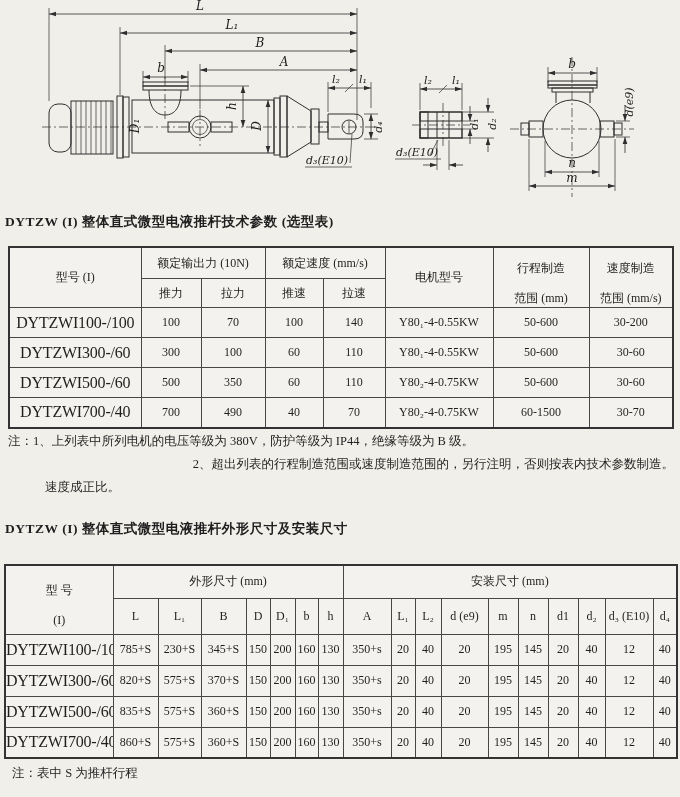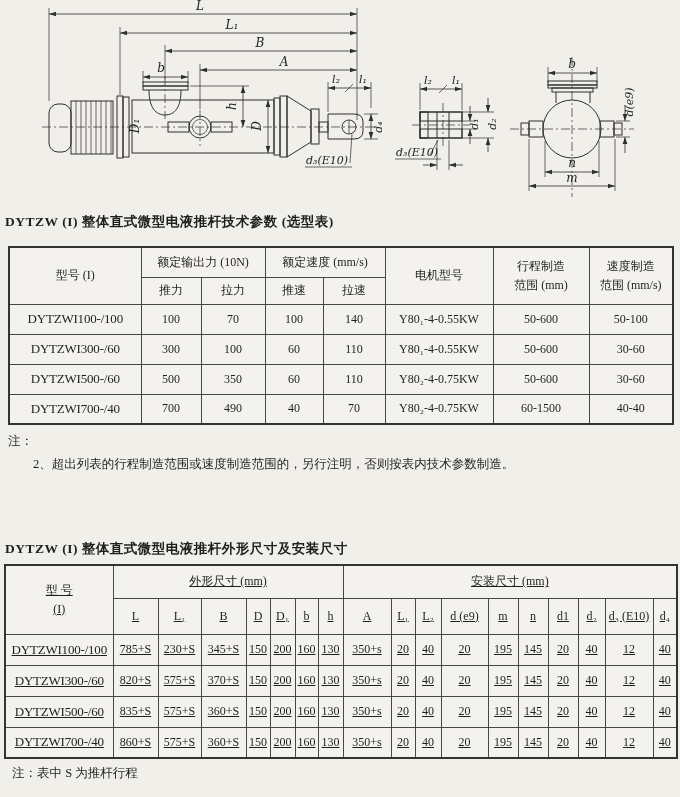--- a/index.html
+++ b/index.html
@@ -7,35 +7,35 @@
         font-family:"Liberation Serif","DejaVu Serif",serif;color:#1f1f1f;}
   .drawings{position:absolute;top:0;left:0;width:680px;height:213px;}
   svg .ln{stroke:#2e2e2e;fill:none;stroke-width:1;}
   svg .thin{stroke:#2e2e2e;fill:none;stroke-width:.7;}
   svg .dim{stroke:#2e2e2e;fill:none;stroke-width:.8;}
   svg .cl{stroke:#2e2e2e;fill:none;stroke-width:.7;stroke-dasharray:9 3 2 3;}
   svg text.lbl{font-family:"DejaVu Serif",serif;font-style:italic;font-size:12px;fill:#1c1c1c;}
   svg text.sm{font-size:11px;}
   .title{position:absolute;left:5px;font-size:13.5px;font-weight:bold;letter-spacing:.5px;}
   .t1{top:213px;}
-  .t2{top:540px;text-align:right;}
+  .t2{top:520px;text-align:right;}
   table{border-collapse:collapse;table-layout:fixed;background:#f4f2ee;}
   .tbl1{position:absolute;top:246px;left:8px;width:664px;}
-  .tbl2{position:absolute;top:564px;left:4px;width:672px;text-decoration:underline;}
+  .tbl2{position:absolute;top:564px;left:4px;width:672px;}
   th,td{border:1px solid #474747;padding:0;text-align:center;vertical-align:middle;
         font-weight:normal;font-size:12px;overflow:hidden;}
   table{border:2px solid #333;}
   .tbl1 .hr1{height:30px;} .tbl1 .hr2{height:27px;} .tbl1 .dr{height:30px;}
   .tbl2 .hr1{height:33px;} .tbl2 .hr2{height:36px;} .tbl2 .dr{height:31px;}
-  .two span{display:block;line-height:1.55;}
-  .model{font-size:13px;letter-spacing:-0.2px;}
+  .two span{display:block;line-height:1.55;margin-top:11px;}
+  .model{font-size:16px;letter-spacing:-0.2px;}
   .notes{position:absolute;top:430px;left:8px;width:666px;font-size:12.5px;line-height:23px;}
   .notes .n0{display:flex;}
   .notes .tag{white-space:nowrap;}
-  .notes .ind{padding-left:25px;}
+  .notes .ind{padding-left:25px;text-align:right;}
   .notes .ind2{padding-left:37px;}
   .foot{position:absolute;top:765px;left:12px;font-size:12.5px;}
 </style>
 </head>
 <body>
 
 <div class="page">
 
   <div class="drawings">
     <svg width="680" height="213" viewBox="0 0 680 213">
@@ -235,21 +235,21 @@
       <th>拉速</th>
     </tr>
     <tr class="dr">
       <td class="model">DYTZWI100-/100</td>
       <td>100</td>
       <td>70</td>
       <td>100</td>
       <td>140</td>
       <td>Y80₁-4-0.55KW</td>
       <td>50-600</td>
-      <td>50-100</td>
+      <td>30-200</td>
     </tr>
     <tr class="dr">
       <td class="model">DYTZWI300-/60</td>
       <td>300</td>
       <td>100</td>
       <td>60</td>
       <td>110</td>
       <td>Y80₁-4-0.55KW</td>
       <td>50-600</td>
       <td>30-60</td>
@@ -265,30 +265,32 @@
       <td>30-60</td>
     </tr>
     <tr class="dr">
       <td class="model">DYTZWI700-/40</td>
       <td>700</td>
       <td>490</td>
       <td>40</td>
       <td>70</td>
       <td>Y80₂-4-0.75KW</td>
       <td>60-1500</td>
-      <td>40-40</td>
+      <td>30-70</td>
     </tr>
   </tbody>
     </table>
 
   <div class="notes">
     <div class="n0">
       <span class="tag">注：</span>
+      <span>1、上列表中所列电机的电压等级为 380V，防护等级为 IP44，绝缘等级为 B 级。</span>
     </div>
     <div class="ind">2、超出列表的行程制造范围或速度制造范围的，另行注明，否则按表内技术参数制造。</div>
+    <div class="ind2">速度成正比。</div>
   </div>
 
   <div class="title t2">DYTZW (I) 整体直式微型电液推杆外形尺寸及安装尺寸</div>
 
   <table class="tbl2">
     <colgroup>
       <col style="width:108px">
         <col style="width:45px">
         <col style="width:43px">
         <col style="width:45px">

